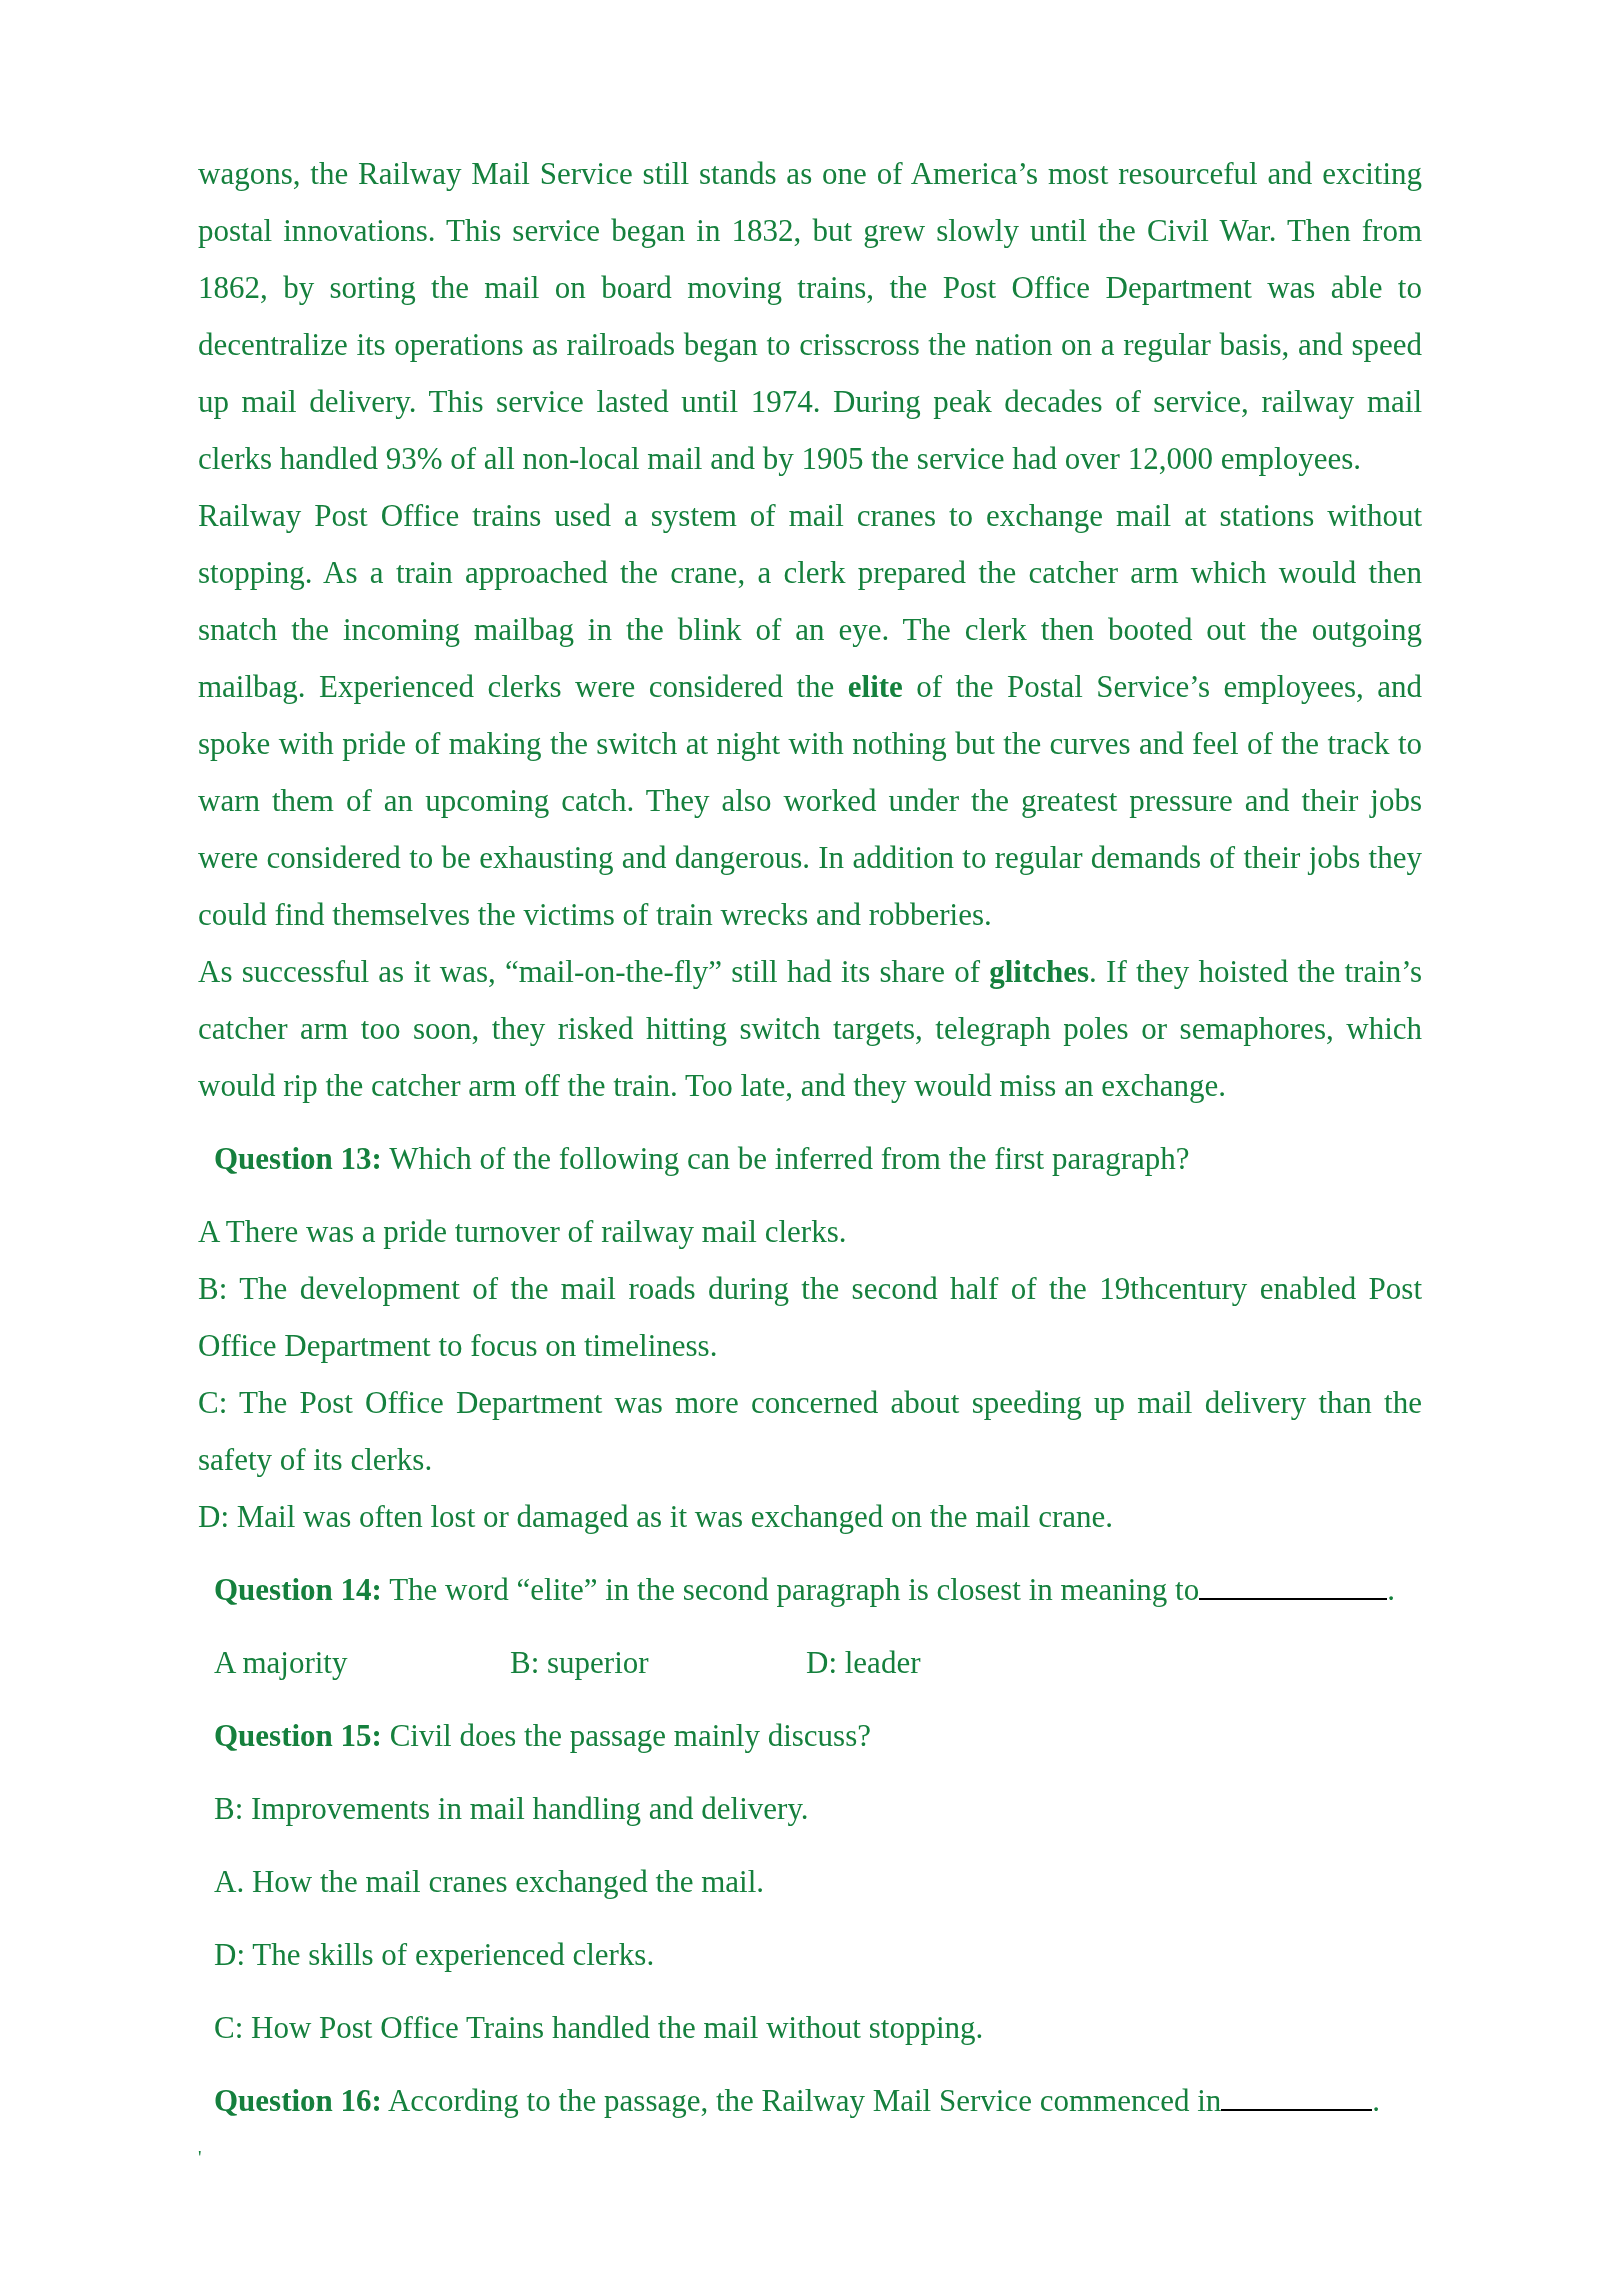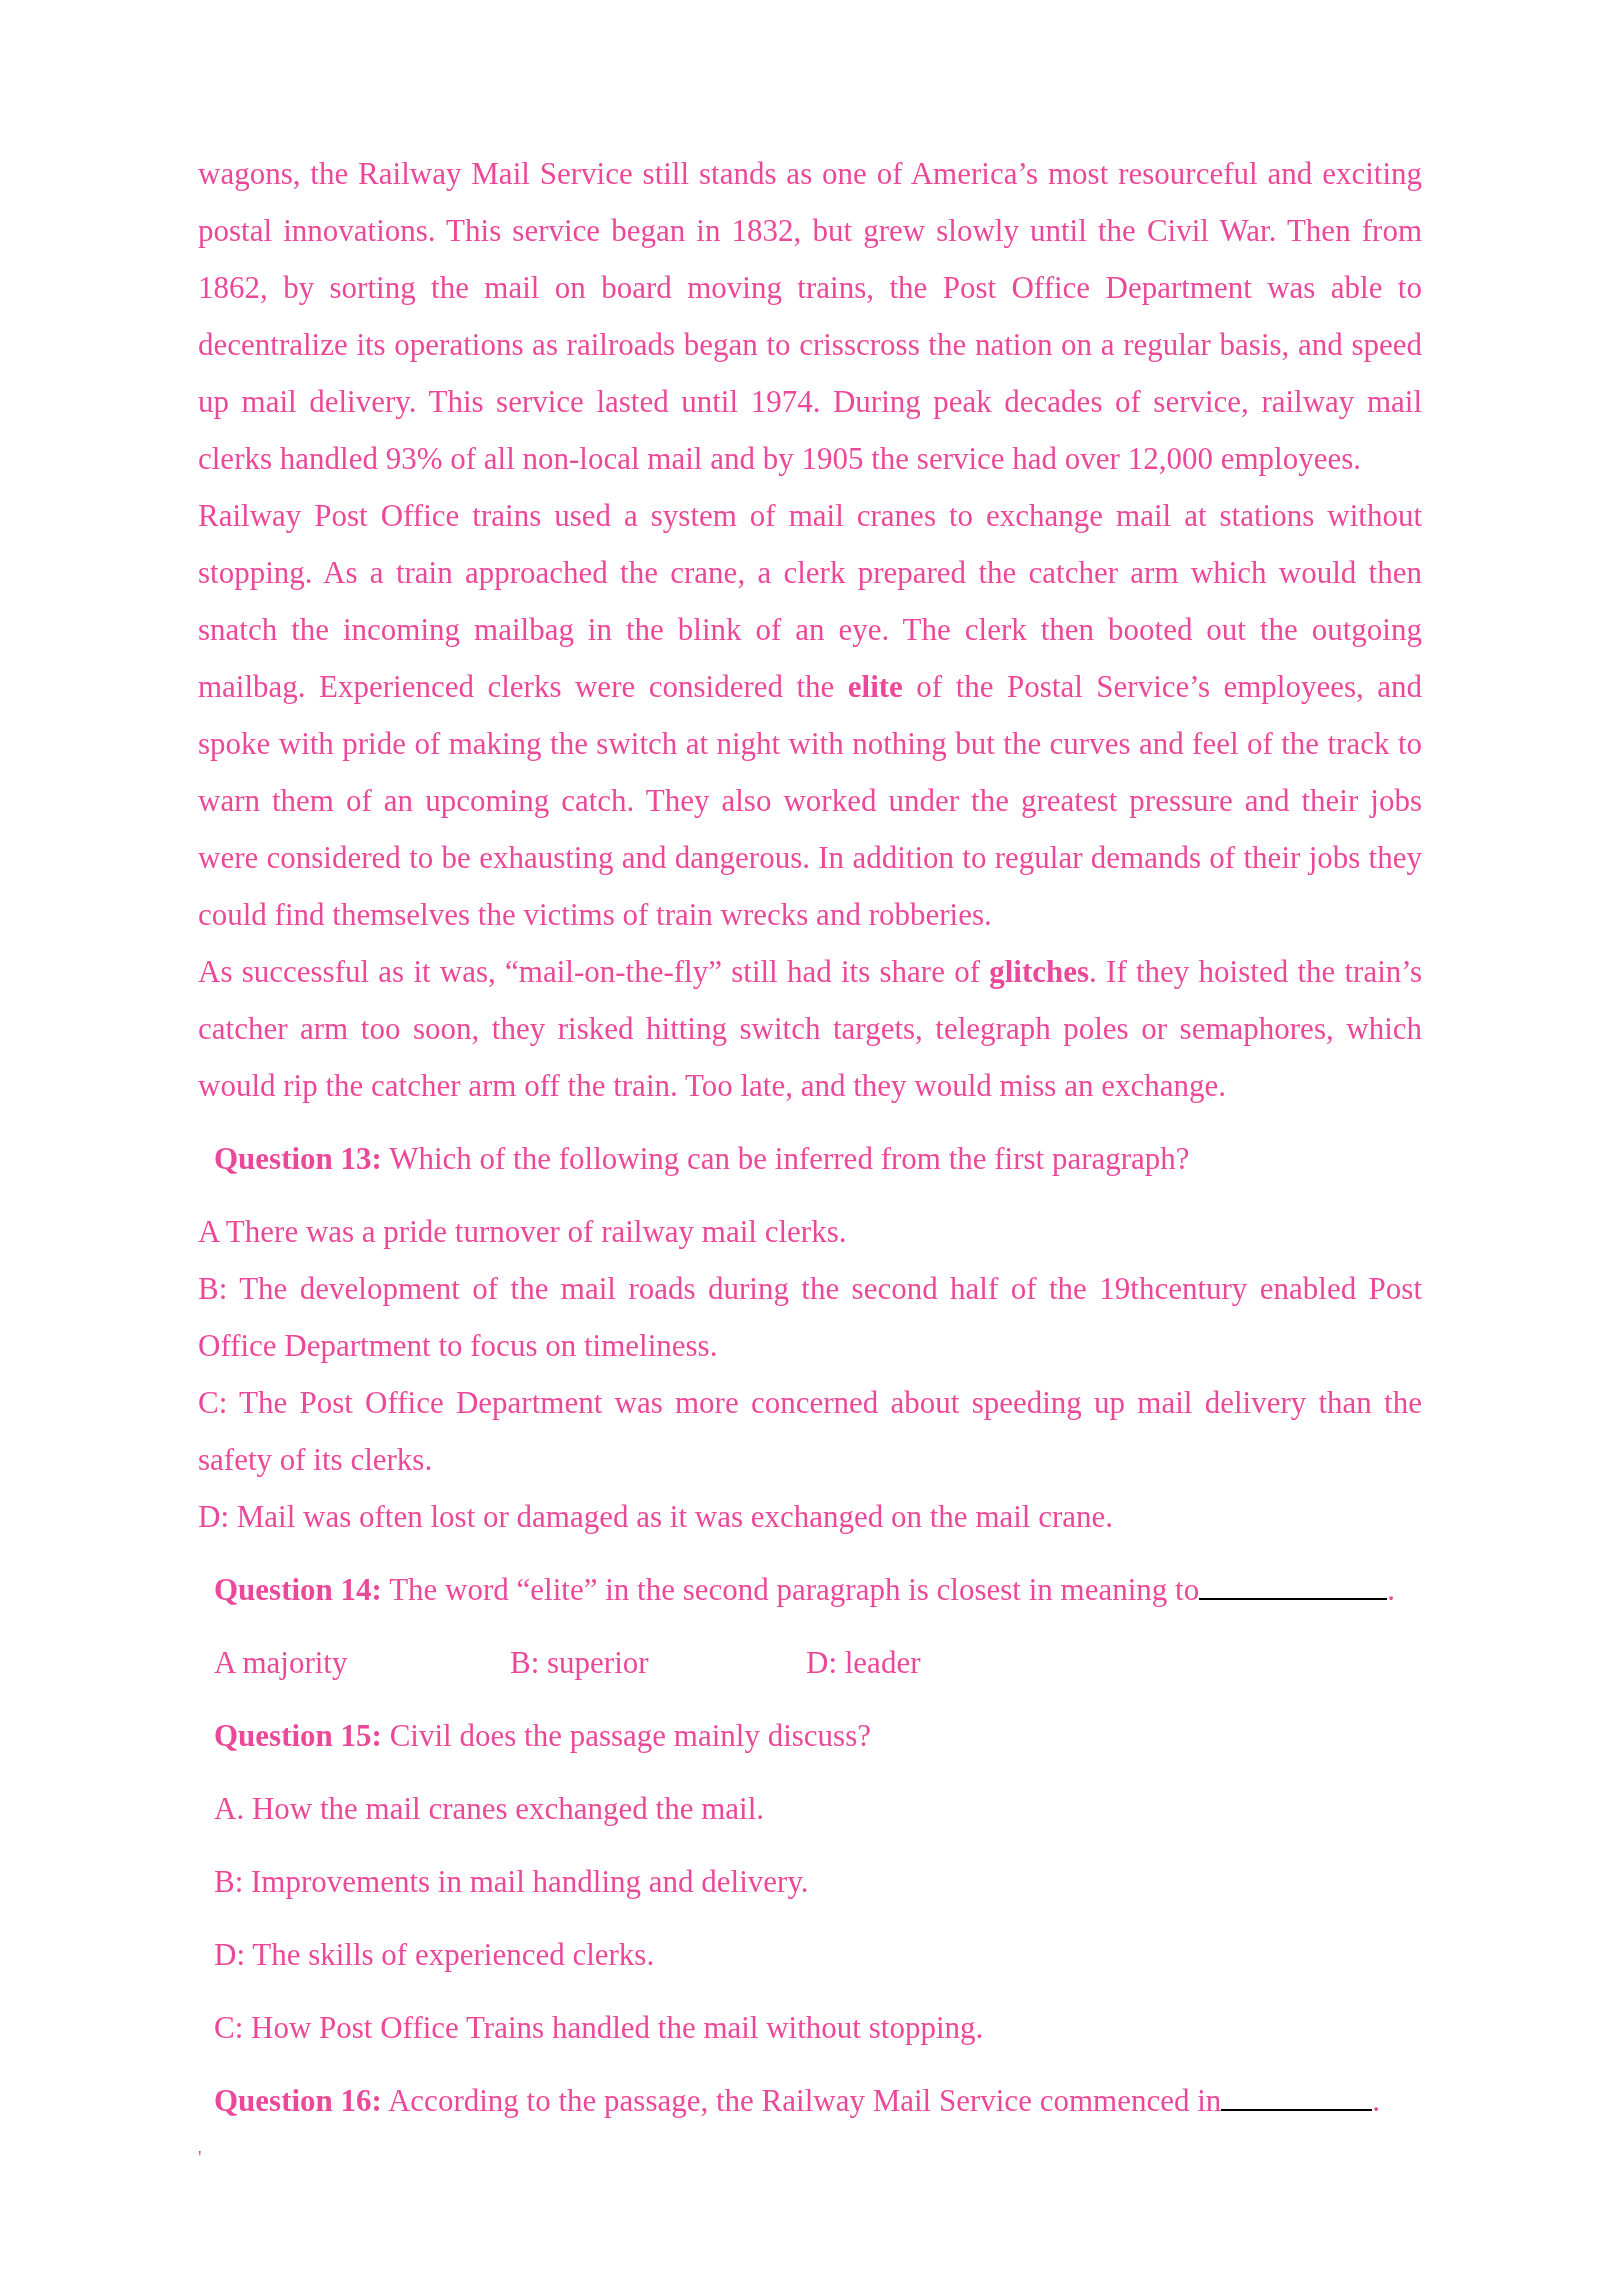--- a/index.html
+++ b/index.html
@@ -1,20 +1,20 @@
 <!DOCTYPE html>
 <html style="font-size:10.5px"><head>
 <meta charset="utf-8">
 <style>
   html, body { margin: 0; padding: 0; background: #ffffff; }
   body { width: 1623px; height: 2295px; position: relative; overflow: hidden; }
   .page {
     position: absolute; left: 198px; top: 145px; width: 1224px;
     font-family: "Liberation Serif", serif;
-    font-size: 31px; line-height: 57px; color: #ec4899;
+    font-size: 31px; line-height: 57px; color: #15803d;
   }
   .para { margin: 0; text-align: justify; text-align-last: left; }
   .line { margin: 16px; white-space: nowrap; }
   b { font-weight: bold; }
   .opts { display: flex; margin: 16px; }
   .opt { white-space: nowrap; }
   .opt-a { width: 296px; }
   .opt-b { width: 296px; }
   .opt-c { width: 391px; }
   .blank { display: inline-block; border-bottom: 2px solid #000; vertical-align: baseline; }
@@ -45,22 +45,22 @@
     <p class="line"><b>Question 14:</b><span> The word “elite” in the second paragraph is closest in meaning to</span><span class="blank blank14"></span><span>.</span></p>
     <div class="opts">
       <span class="opt opt-a">A majority</span>
       <span class="opt opt-b">B: superior</span>
       <span class="opt opt-d">D: leader</span>
     </div>
   </div>
 
   <div>
     <p class="line"><b>Question 15:</b><span> Civil does the passage mainly discuss?</span></p>
+    <p class="line">B: Improvements in mail handling and delivery.</p>
     <p class="line">A. How the mail cranes exchanged the mail.</p>
-    <p class="line">B: Improvements in mail handling and delivery.</p>
     <p class="line">D: The skills of experienced clerks.</p>
     <p class="line">C: How Post Office Trains handled the mail without stopping.</p>
   </div>
 
   <div>
     <p class="line"><b>Question 16:</b><span> According to the passage, the Railway Mail Service commenced in</span><span class="blank blank16"></span><span>.</span></p>
   </div>
 
   <p class="stray">'</p>
 </div>

